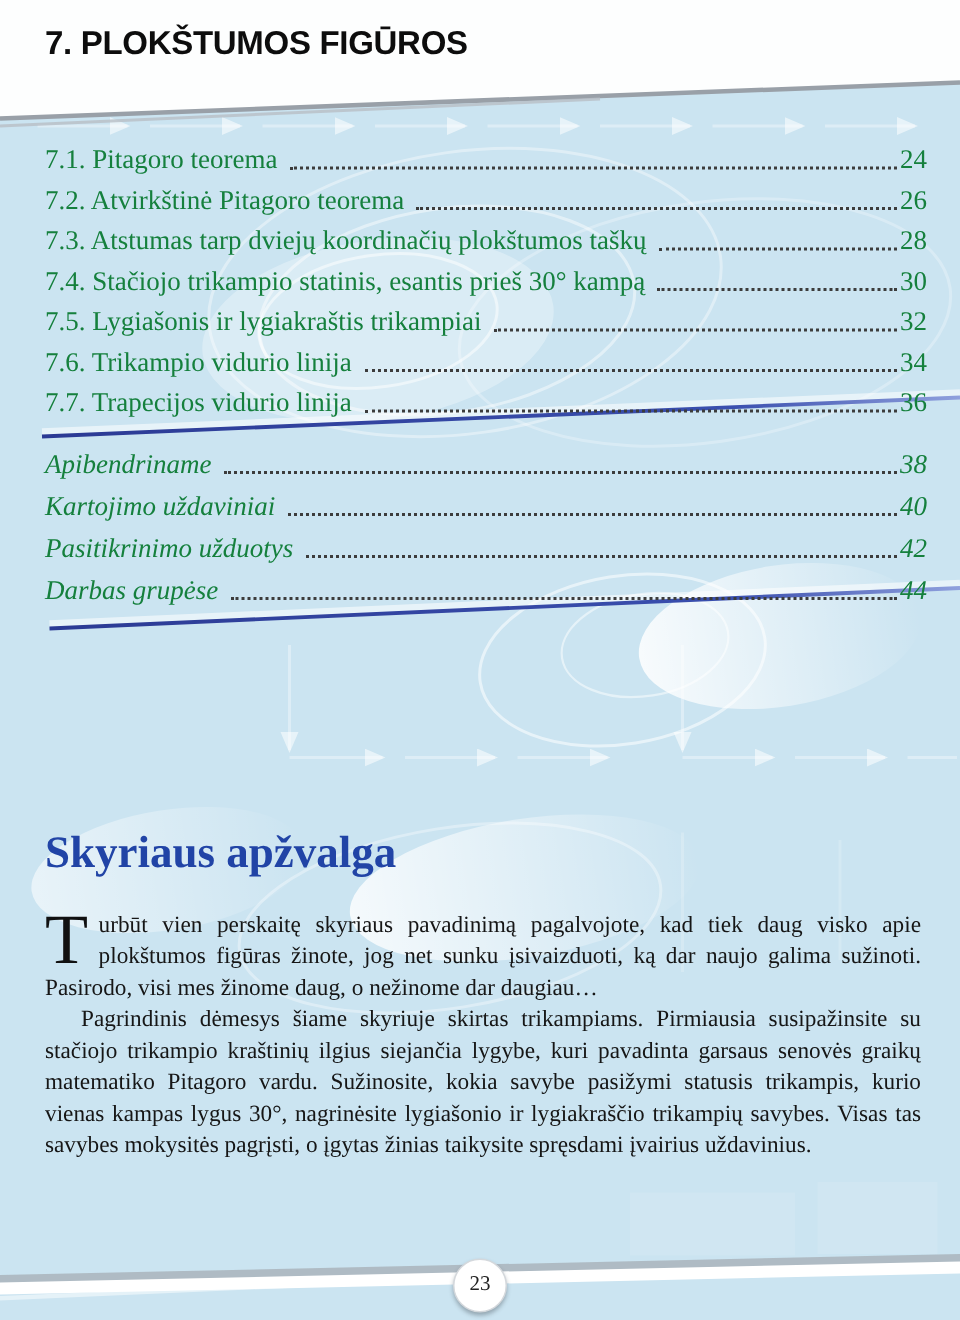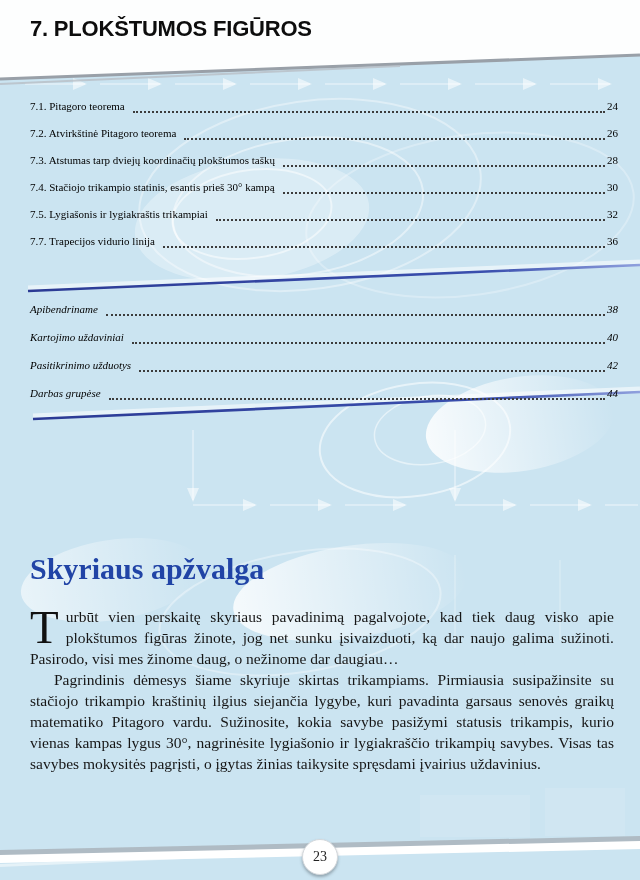--- a/index.html
+++ b/index.html
@@ -34,22 +34,22 @@
     position: absolute; z-index: 2;
     left: 30px; right: 22px;
   }
   .toc-main { top: 97px; }
   .toc-extra { top: 300px; }
   .toc-row {
     display: flex;
     align-items: flex-end;
     height: 19px;
     margin-bottom: 8px;
-    font-size: 11px;
-    color: #000000;
+    font-size: 18px;
+    color: #15803d;
   }
   .toc-extra .toc-row {
     margin-bottom: 9px;
     font-style: italic;
     align-items: flex-end;
   }
   .toc-label { white-space: nowrap; line-height: 19px; }
   .leader {
     flex: 1;
     border-bottom: 2px dotted #3c3c3c;
@@ -209,20 +209,25 @@
       <span class="toc-label">7.4. Stačiojo trikampio statinis, esantis prieš 30° kampą</span>
       <span class="leader"></span>
       <span class="toc-page">30</span>
     </div>
     <div class="toc-row">
       <span class="toc-label">7.5. Lygiašonis ir lygiakraštis trikampiai</span>
       <span class="leader"></span>
       <span class="toc-page">32</span>
     </div>
     <div class="toc-row">
+      <span class="toc-label">7.6. Trikampio vidurio linija</span>
+      <span class="leader"></span>
+      <span class="toc-page">34</span>
+    </div>
+    <div class="toc-row">
       <span class="toc-label">7.7. Trapecijos vidurio linija</span>
       <span class="leader"></span>
       <span class="toc-page">36</span>
     </div>
   </div>
 
   <div class="toc toc-extra">
     <div class="toc-row">
       <span class="toc-label">Apibendriname</span>
       <span class="leader"></span>

